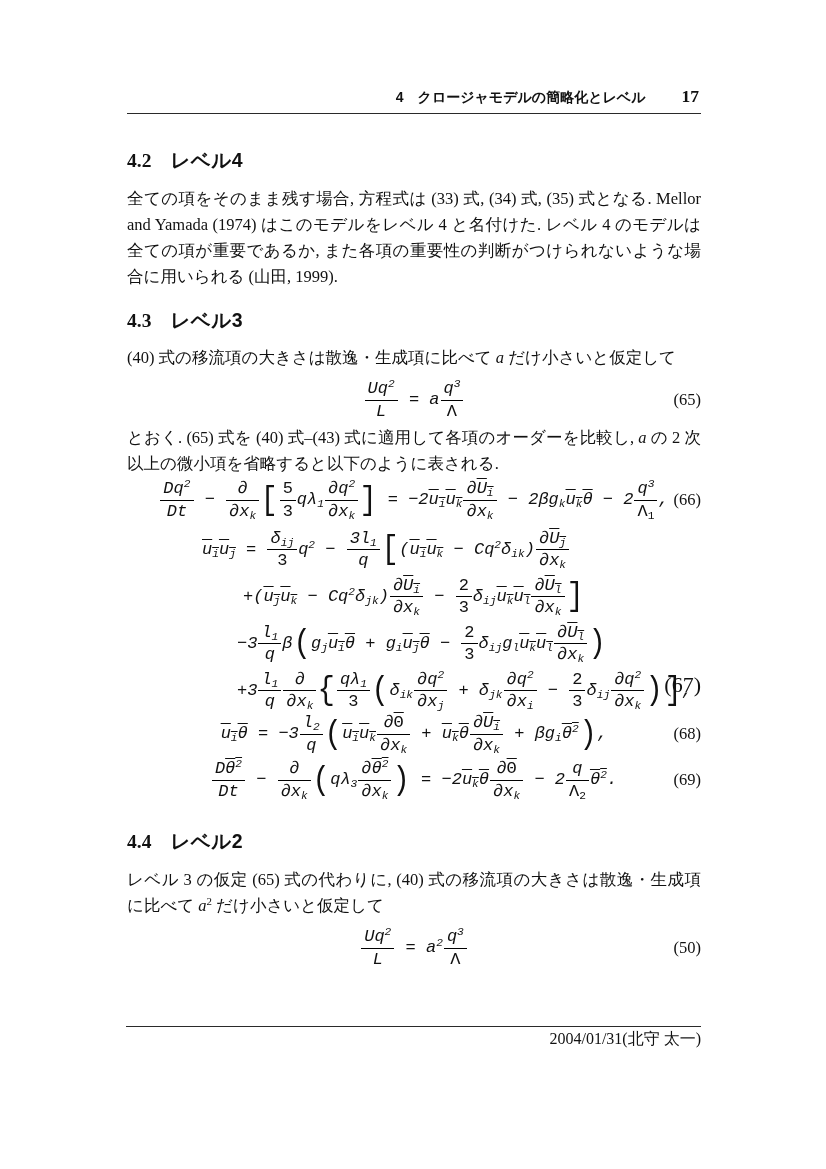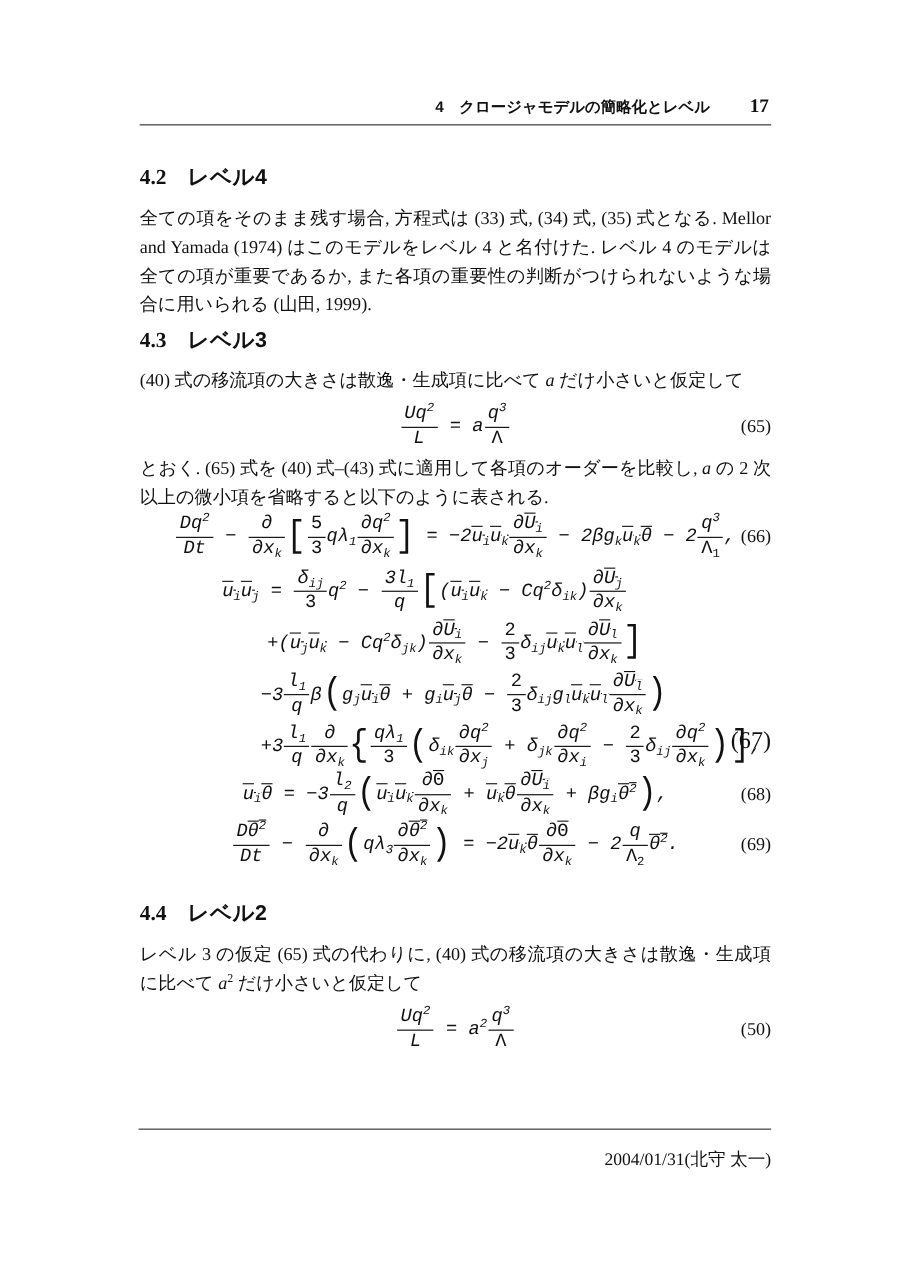--- a/index.html
+++ b/index.html
@@ -41,25 +41,25 @@
   .f .d{display:block;line-height:1.12;border-top:1px solid #000;padding:1px 3px 0;}
   .ov{text-decoration:overline;}
   .rm{font-style:normal;}
   sub{font-size:66%;vertical-align:-0.3em;line-height:0;}
   sup{font-size:66%;vertical-align:0.55em;line-height:0;}
   .b1{font-style:normal;font-size:200%;vertical-align:middle;line-height:0;
       display:inline-block;transform:scaleX(.85);margin:0 -1px;}
 
   
   .footer{position:absolute;left:126px;right:125px;top:1026px;
-          border-top:1.5px solid #2a2a2a;padding-top:17px;text-align:right;
+          border-top:1.5px solid #2a2a2a;padding-top:2px;text-align:right;
           font-size:16px;}
 
   .sp42{margin-top:33px;} .p42{margin-top:12px;}
-  .sp43{margin-top:5px;} .p43a{margin-top:11px;}
+  .sp43{margin-top:17px;} .p43a{margin-top:11px;}
   .p43b{margin-top:2px;}  .p43c{margin-top:5px;}
   .sp44{margin-top:25px;} .p44{margin-top:12px;}
   .e65{margin-top:6px;}   .e70{margin-top:6px;}
 </style>
 </head>
 <body>
 
 <div class="page">
   <div class="content">
 

